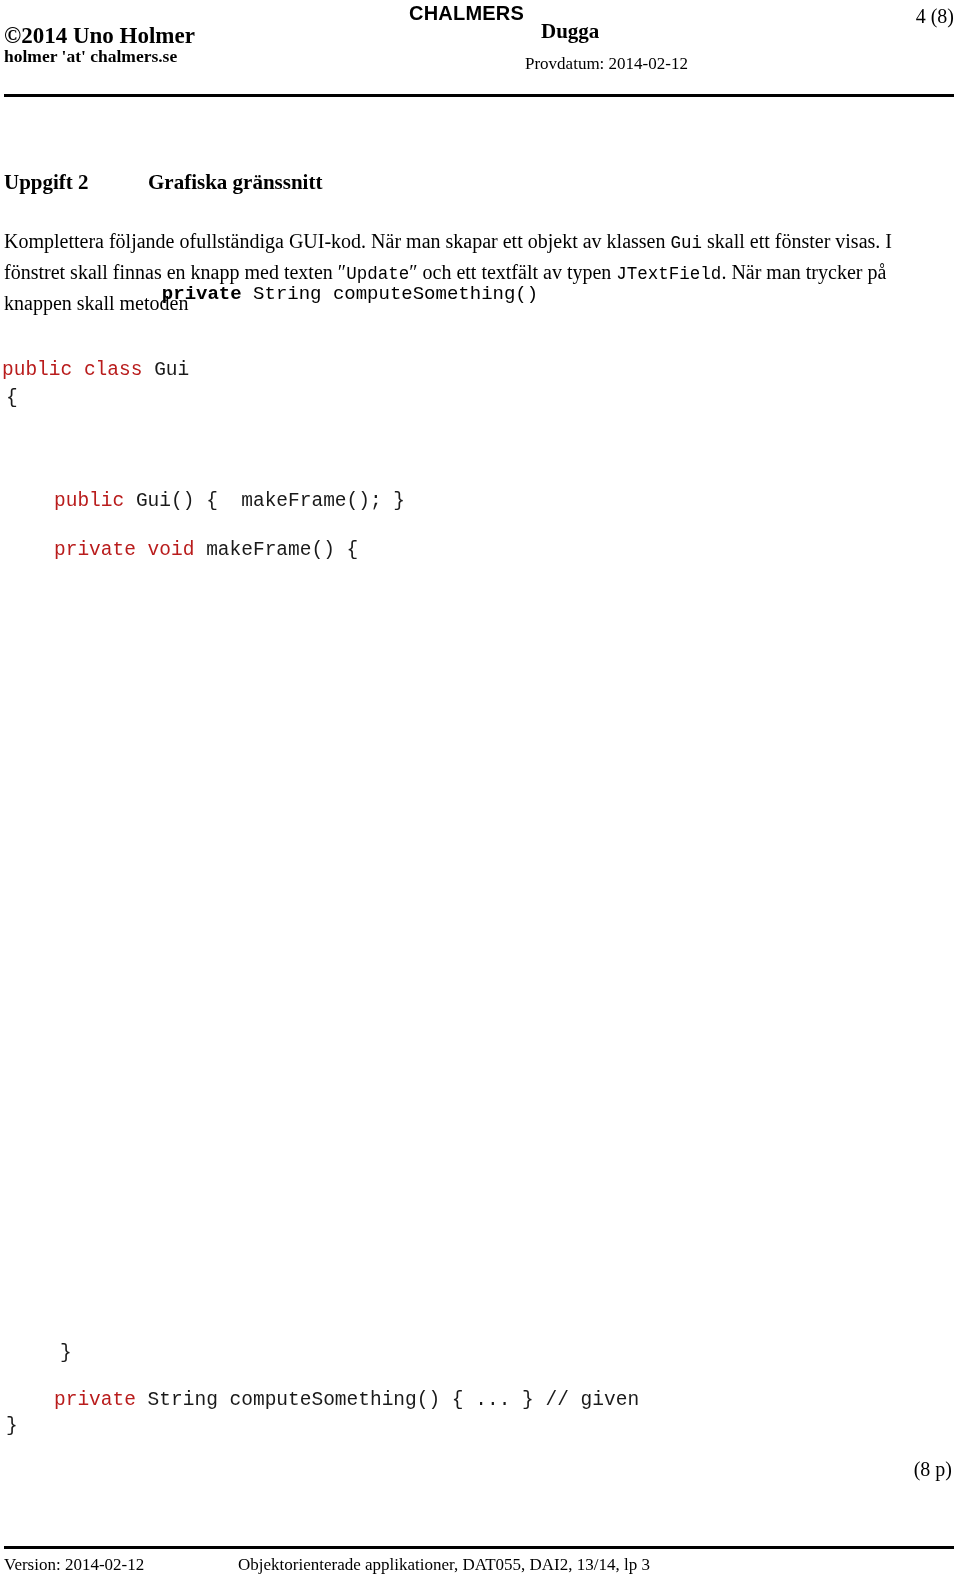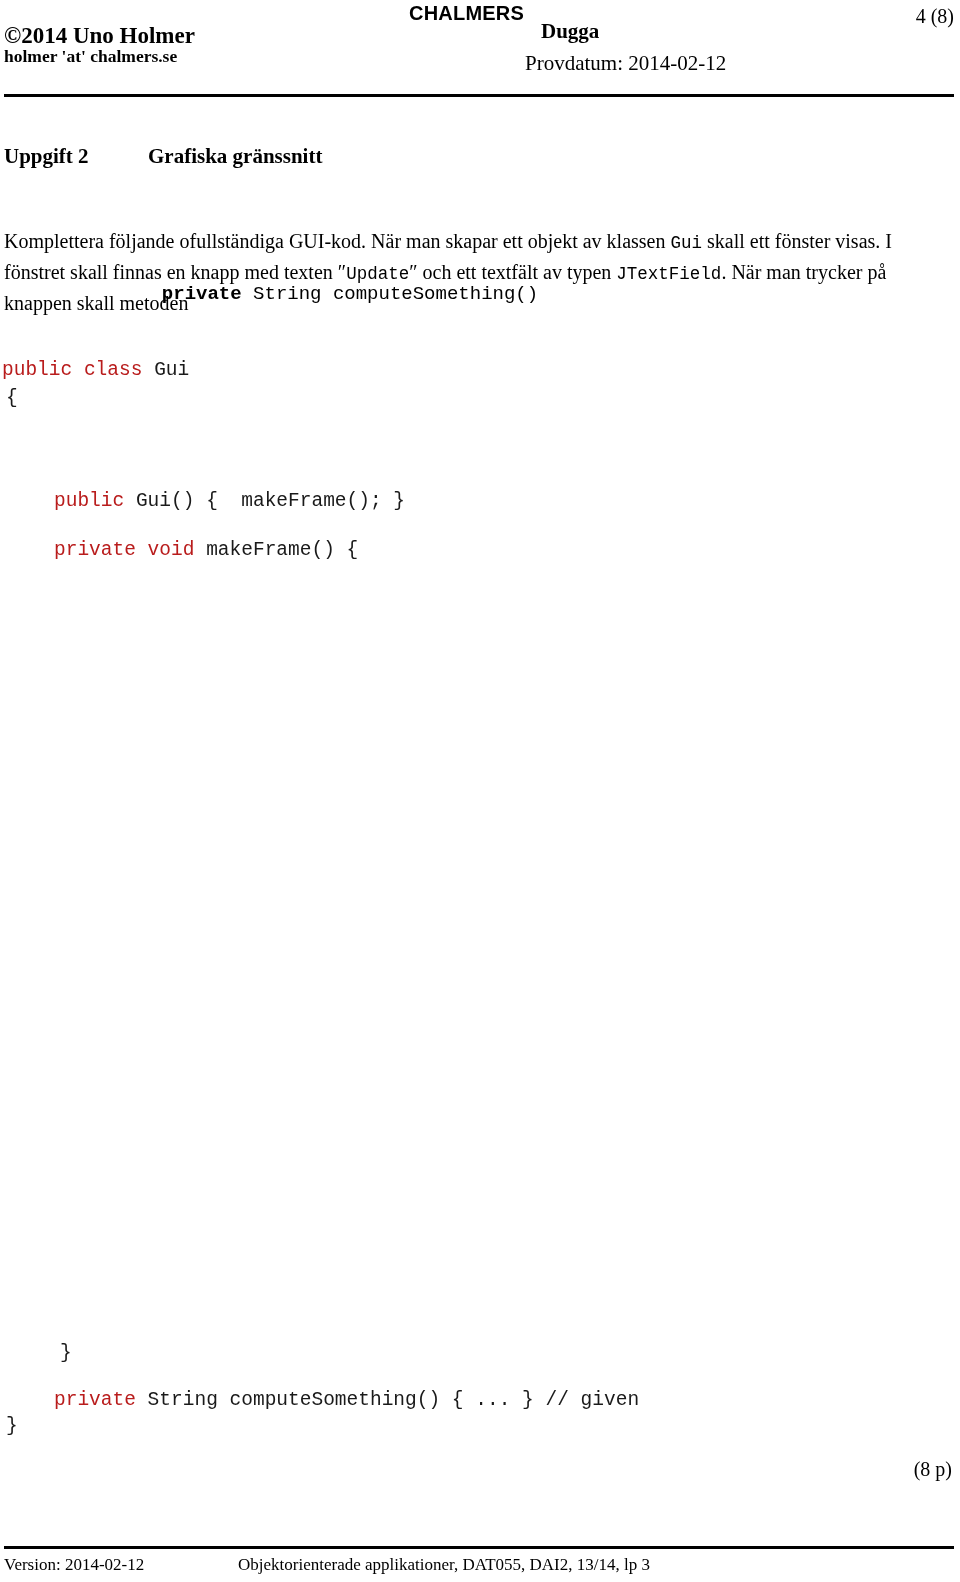--- a/index.html
+++ b/index.html
@@ -72,21 +72,21 @@
     position: absolute;
     right: 6px;
     top: 4px;
     font-size: 20px;
     line-height: 25px;
   }
   .hdr-provdatum {
     position: absolute;
     left: 525px;
     top: 53px;
-    font-size: 21px;
+    font-size: 17px;
     line-height: 21px;
   }
   .hdr-rule {
     position: absolute;
     left: 4px;
     top: 94px;
     width: 950px;
     height: 0;
     border-top: 3px solid #000;
   }
@@ -97,20 +97,21 @@
     left: 4px;
     top: 144px;
     width: 950px;
     font-weight: bold;
     font-size: 21px;
     line-height: 25px;
   }
   .task-head .t-num {
     display: inline-block;
     width: 144px;
+    margin-top: 26px;
   }
 
   
   .prose {
     position: absolute;
     left: 4px;
     top: 182px;
     width: 936px;
     font-size: 20px;
     line-height: 29px;

